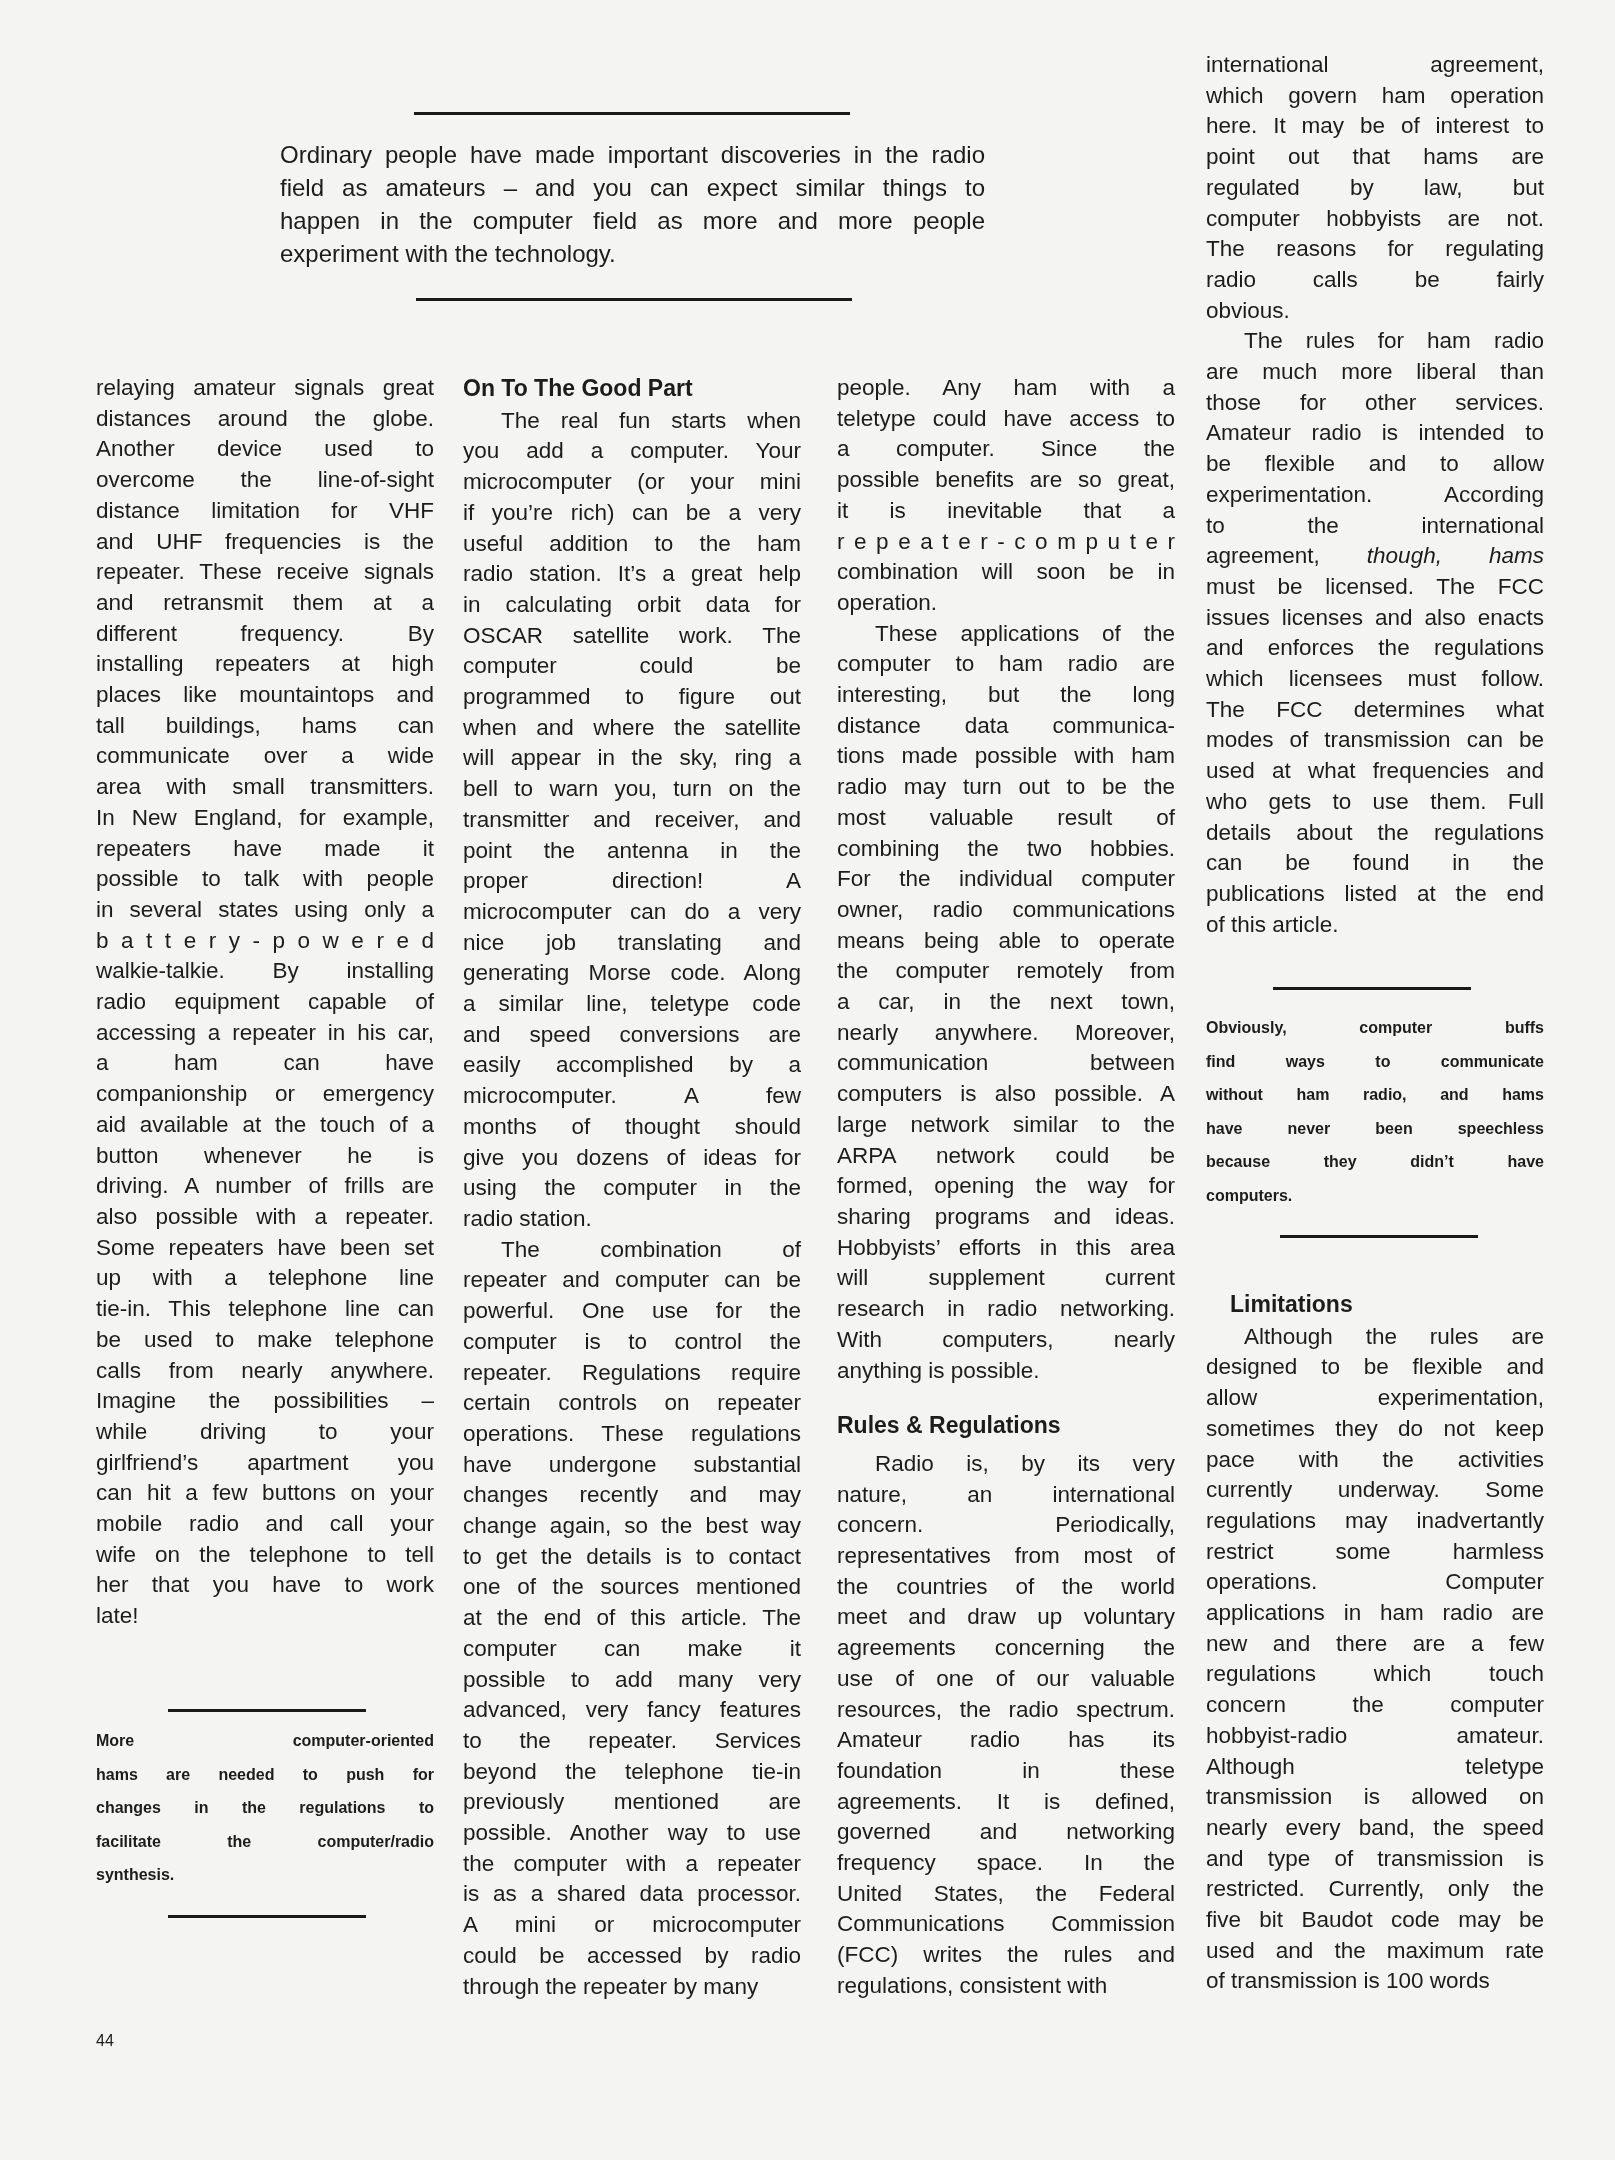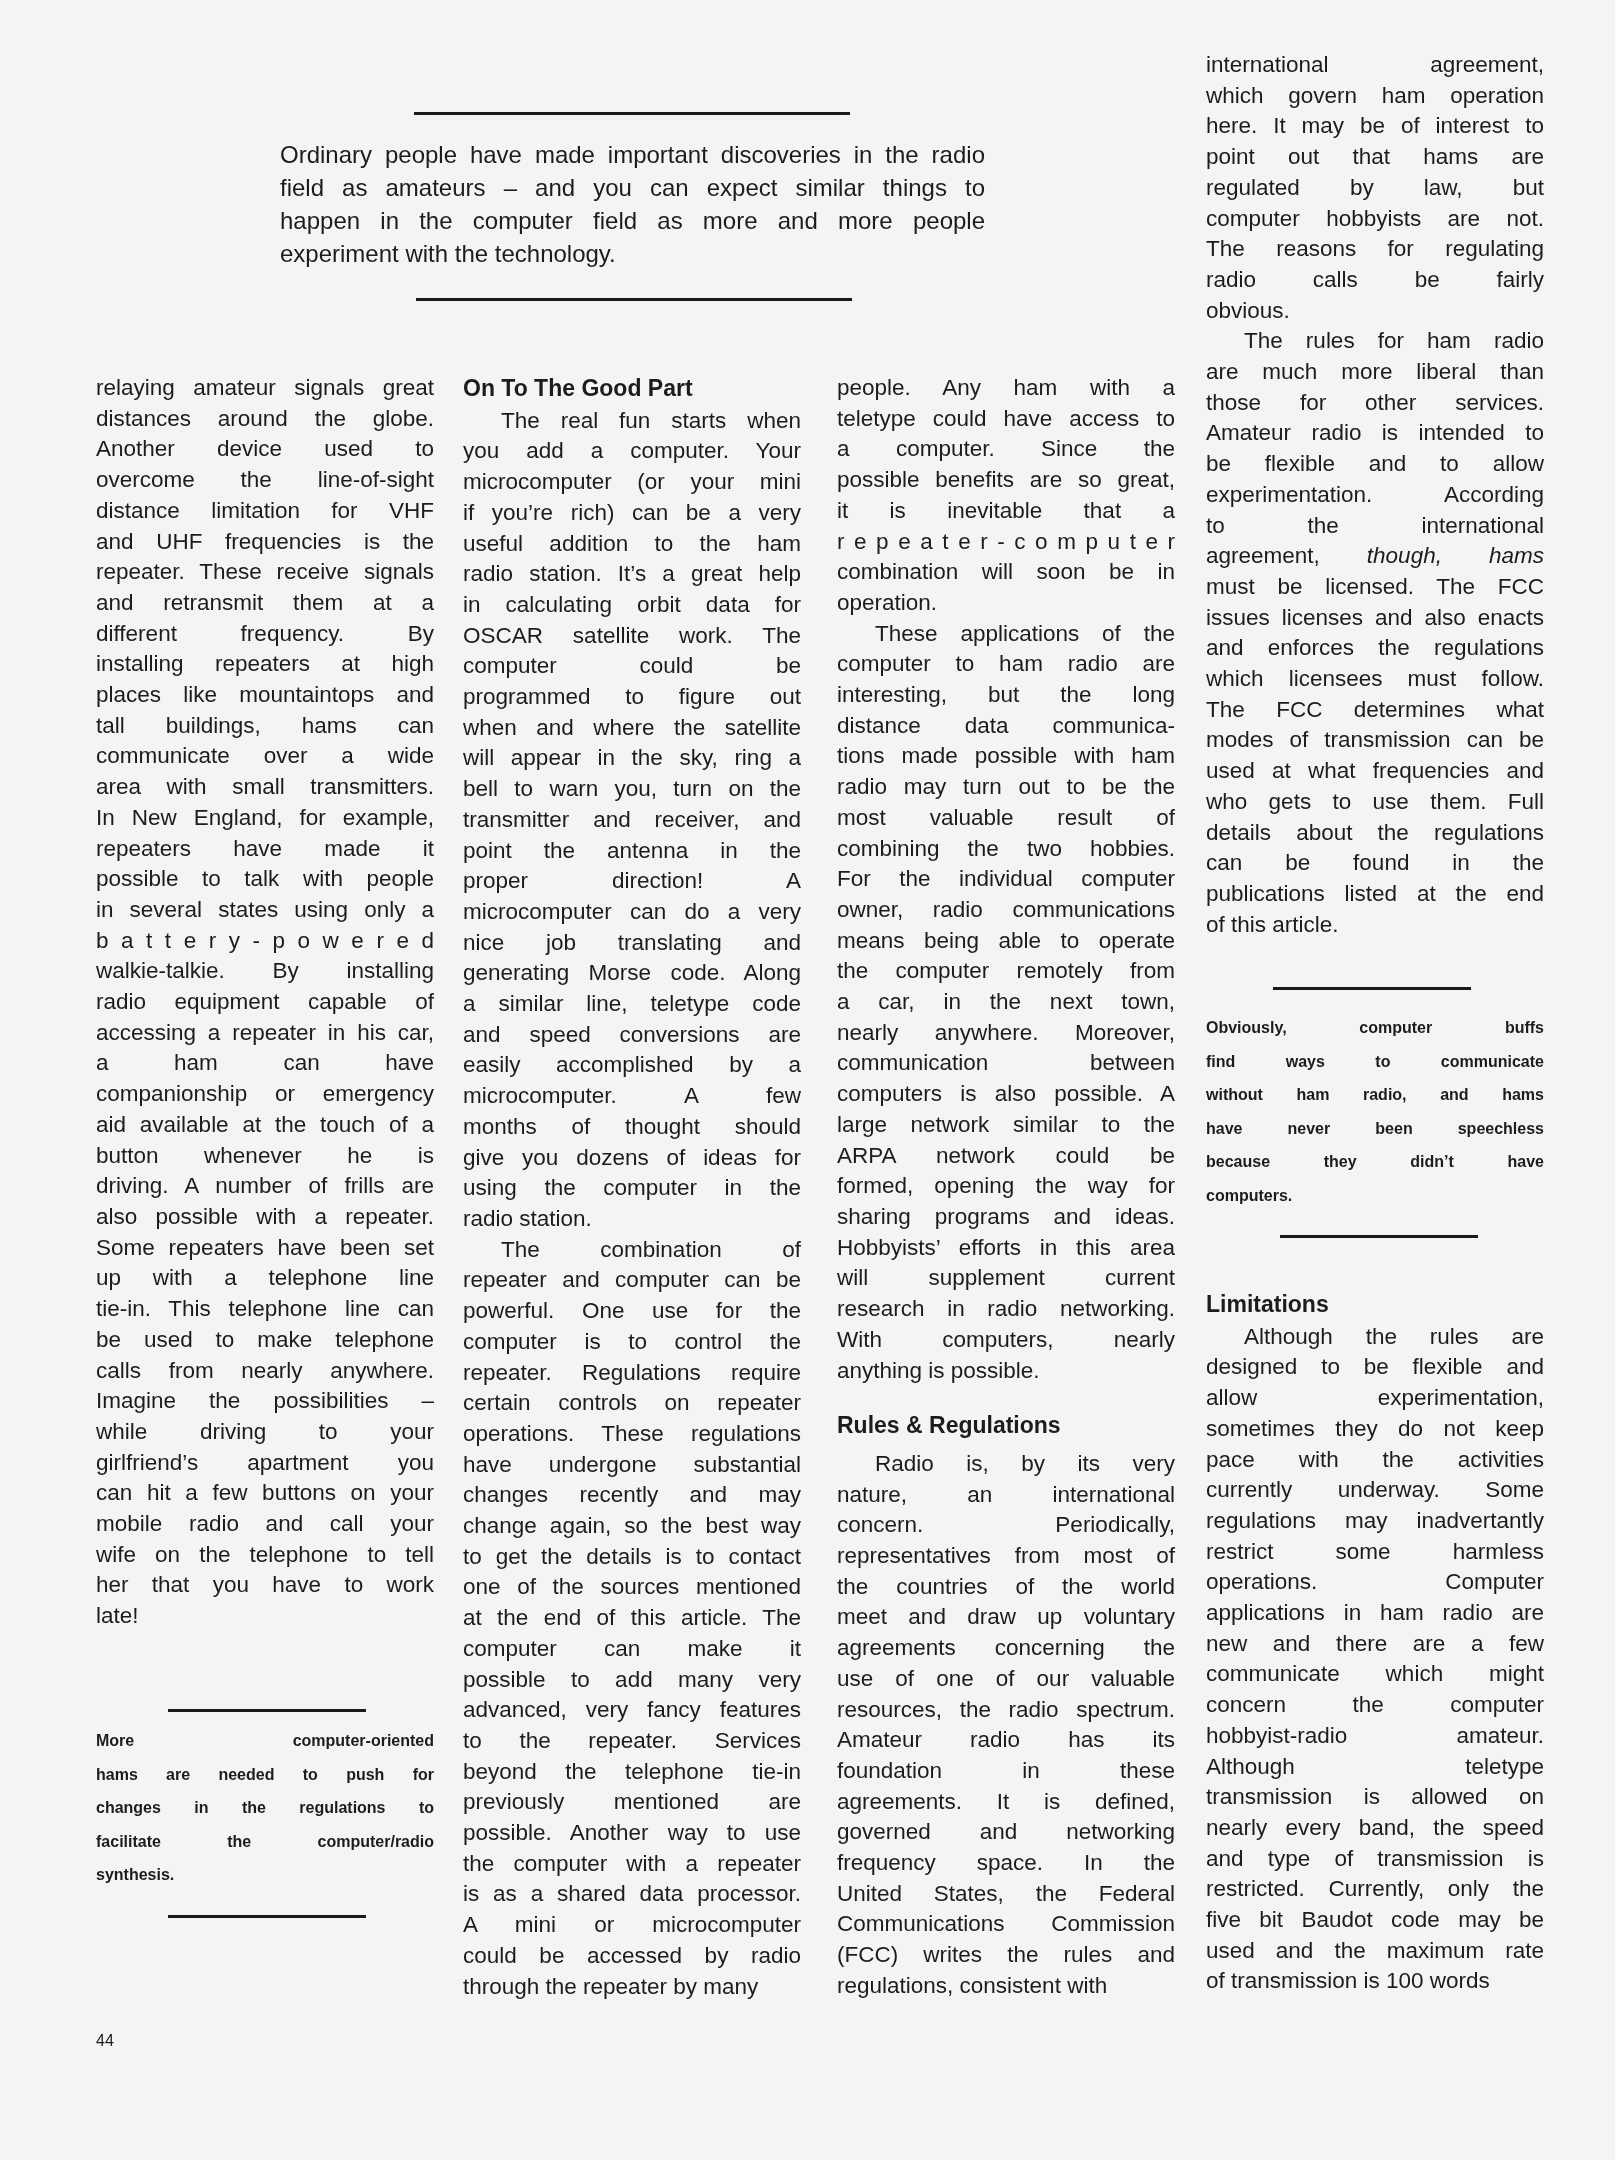--- a/index.html
+++ b/index.html
@@ -243,33 +243,33 @@
   <div class="col callout" id="col4-callout" style="left:1206px; top:1011px;">
       <span class="line">Obviously, computer buffs</span>
       <span class="line">find ways to communicate</span>
       <span class="line">without ham radio, and hams</span>
       <span class="line">have never been speechless</span>
       <span class="line">because they didn’t have</span>
       <span class="line last">computers.</span>
     </div>
   <div class="rule" style="left:1280px; top:1235px; width:198px;"></div>
   <div class="col" id="col4b" style="left:1206px; top:1289px;">
-      <span class="heading" style="margin-bottom: 2px;">Limitations</span>
+      <span class="heading" style="margin-bottom: 2px; margin-left: 24px;">Limitations</span>
       <span class="line indent">Although the rules are</span>
       <span class="line">designed to be flexible and</span>
       <span class="line">allow experimentation,</span>
       <span class="line">sometimes they do not keep</span>
       <span class="line">pace with the activities</span>
       <span class="line">currently underway. Some</span>
       <span class="line">regulations may inadvertantly</span>
       <span class="line">restrict some harmless</span>
       <span class="line">operations. Computer</span>
       <span class="line">applications in ham radio are</span>
       <span class="line">new and there are a few</span>
-      <span class="line">communicate which might</span>
+      <span class="line">regulations which touch</span>
       <span class="line">concern the computer</span>
       <span class="line">hobbyist-radio amateur.</span>
       <span class="line">Although teletype</span>
       <span class="line">transmission is allowed on</span>
       <span class="line">nearly every band, the speed</span>
       <span class="line">and type of transmission is</span>
       <span class="line">restricted. Currently, only the</span>
       <span class="line">five bit Baudot code may be</span>
       <span class="line">used and the maximum rate</span>
       <span class="line last">of transmission is 100 words</span>

